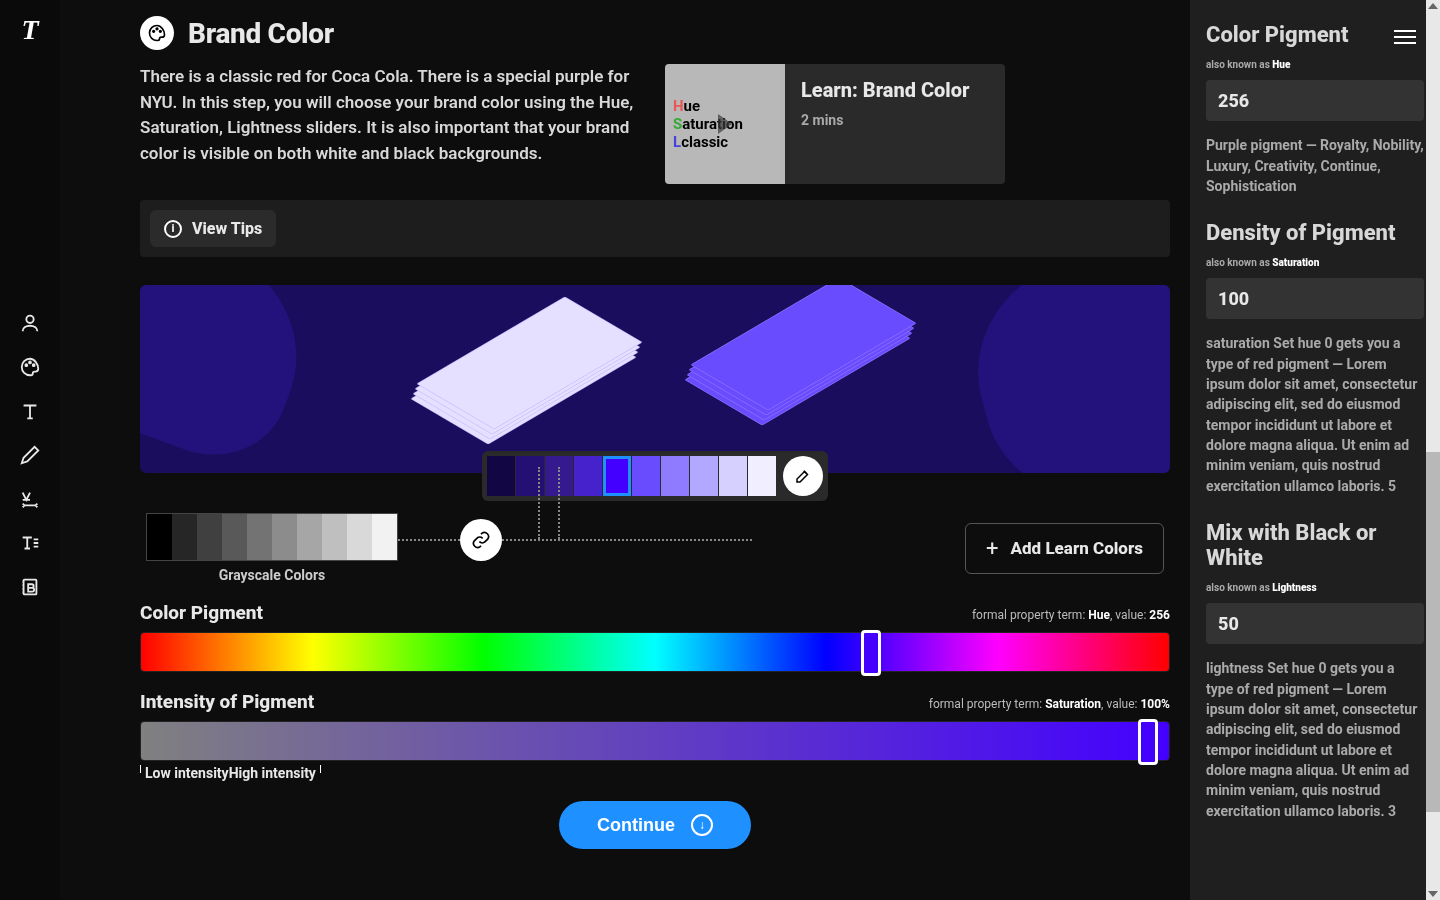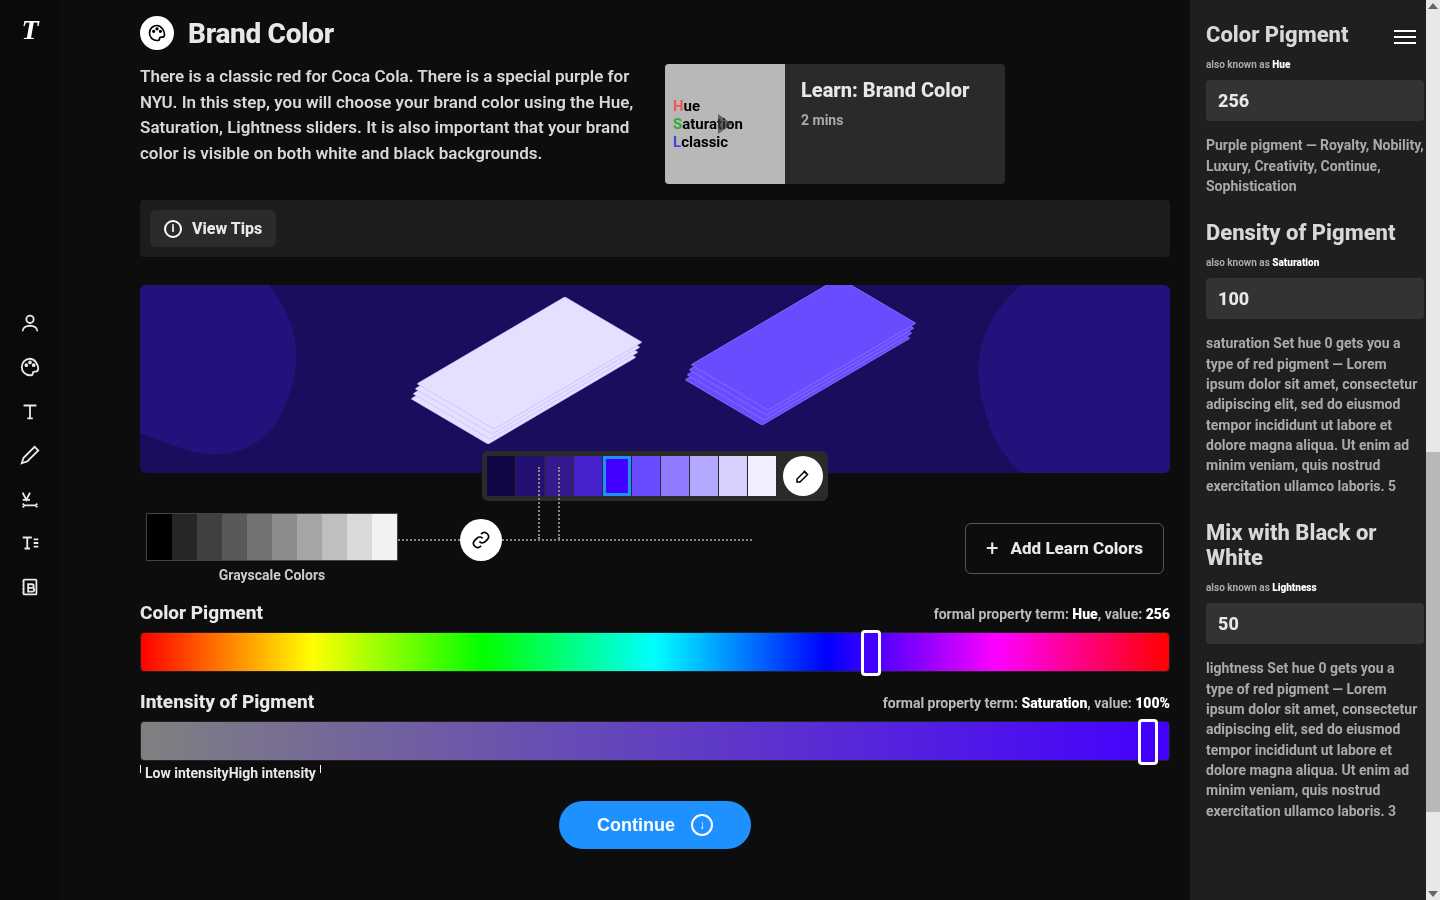--- a/index.html
+++ b/index.html
@@ -147,21 +147,21 @@
   display: flex; align-items: center; gap: 12px;
   border: 1px solid #555; border-radius: 6px;
   padding: 12px 20px; font-weight: 800; font-size: 17px; cursor: pointer;
 }
 .add-accent .plus { font-size: 22px; font-weight: 400; }
 
 
 .slider-group { margin-top: 18px; }
 .slider-head { display: flex; justify-content: space-between; align-items: baseline; margin-bottom: 8px; }
 .slider-head .lbl { font-size: 19px; font-weight: 800; }
-.slider-head .meta { font-size: 14px; font-weight: 700; color: #bbb; }
+.slider-head .meta { font-size: 12px; font-weight: 400; color: #bbb; }
 .slider-head .meta b { color: #fff; }
 .slider-track {
   height: 40px; border-radius: 4px; position: relative; border: 1px solid #222;
 }
 .hue-track { background: linear-gradient(to right,
   hsl(0,100%,50%), hsl(60,100%,50%), hsl(120,100%,50%),
   hsl(180,100%,50%), hsl(240,100%,50%), hsl(300,100%,50%), hsl(360,100%,50%)); }
 .sat-track { background: linear-gradient(to right, #808080, hsl(256,100%,50%)); }
 .slider-thumb {
   position: absolute; top: -3px; width: 20px; height: 46px;

